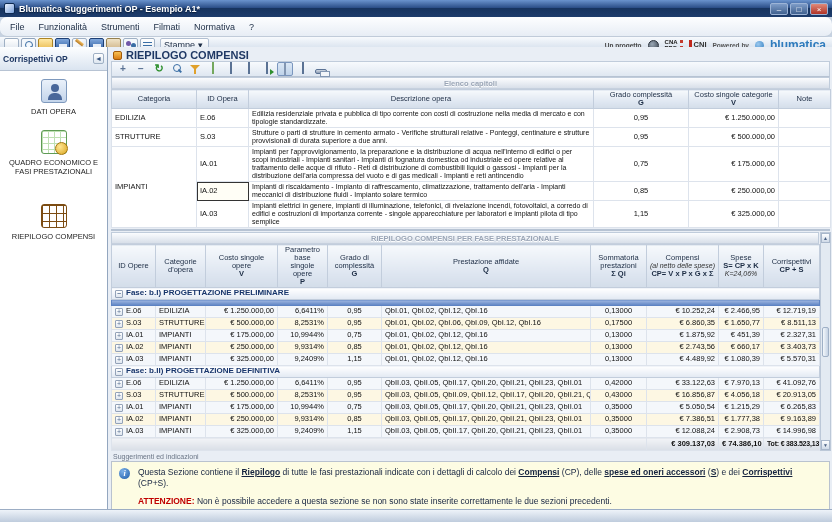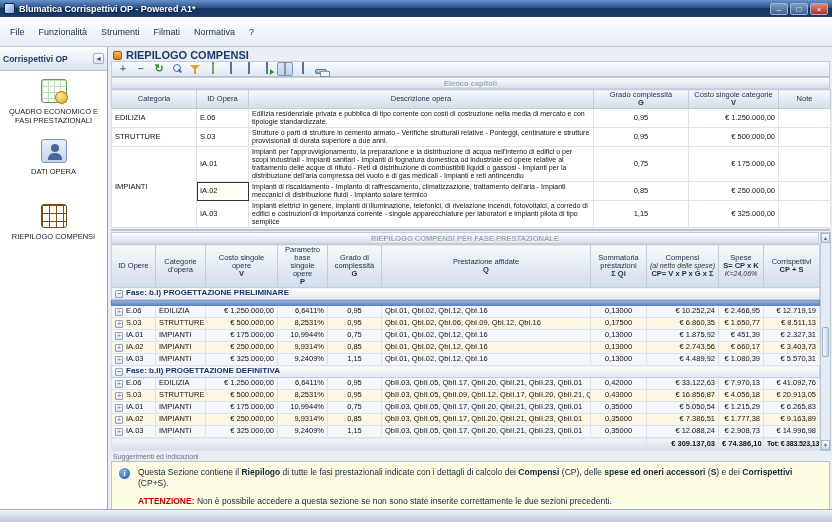--- a/index.html
+++ b/index.html
@@ -7,21 +7,21 @@
   body { font-family:"Liberation Sans",sans-serif; background:#c6d2e1; position:relative; font-size:9px; color:#222; }
 
   
   .titlebar { height:17px; background:linear-gradient(180deg,#6a93cd 0%,#2c4f88 45%,#17345f 50%,#1d3c6c 100%); color:#fff; display:flex; align-items:center; padding:0 4px; }
   .app-icon { width:11px; height:11px; margin-right:4px; border-radius:2px; background:linear-gradient(135deg,#eaf2ff,#7aa0d8); border:1px solid #0d2käll; border:1px solid #0d2a52; }
   .titlebar .title { font-size:9px; font-weight:bold; text-shadow:0 1px 1px #0a1e3c; flex:1; }
   .winbtns { display:flex; gap:2px; }
   .winbtn { width:18px; height:12px; font-size:8px; line-height:11px; text-align:center; color:#fff; border:1px solid #9db4d6; border-radius:2px; background:linear-gradient(#7e9cc8,#40618f); }
   .winbtn.close { background:linear-gradient(#e08a7a,#b03326); }
 
-  .menubar { height:30px; background:linear-gradient(#fdfeff,#e7edf5); border-bottom:1px solid #c0cbd9; display:flex; align-items:center; padding-left:3px; }
+  .menubar { height:20px; background:linear-gradient(#fdfeff,#e7edf5); border-bottom:1px solid #c0cbd9; display:flex; align-items:center; padding-left:3px;border-radius:7px; }
   .menu-item { padding:1px 7px; font-size:9px; color:#1c2c44; }
 
   .toolbar { height:16px; background:linear-gradient(#f7fafd,#dfe7f1 60%,#d4deea); border-bottom:1px solid #b7c3d3; display:flex; align-items:center; padding-left:3px; position:relative; }
   .tbico { width:15px; height:13px; margin:0 1px; border-radius:2px; position:relative; display:inline-block; }
   .i-page   { background:linear-gradient(#fff,#dfe6ee); border:1px solid #9fb0c4; }
   .i-mag    { border:1px solid #8ea2bb; background:#f4f8fc; }
   .i-mag::before { content:""; position:absolute; left:3px; top:2px; width:6px; height:6px; border:1.5px solid #3a6ea5; border-radius:50%; }
   .i-mag::after { content:""; position:absolute; left:8px; top:8px; width:4px; height:1.5px; background:#3a6ea5; transform:rotate(45deg); }
   .i-folder { background:linear-gradient(#ffe9a6,#e8b84b); border:1px solid #ad8423; }
   .i-save   { background:linear-gradient(#7fa7dc,#2f5da0); border:1px solid #1d3f74; }
@@ -111,31 +111,31 @@
   .vscroll { width:11px; background:#e3eaf2; border:1px solid #bcc8d8; display:flex; flex-direction:column; justify-content:space-between; }
   .varrow { height:10px; background:linear-gradient(#fdfeff,#cfdae8); border:1px solid #a8b7cb; font-size:5px; text-align:center; line-height:8px; color:#4a6184; }
   .vthumb { flex:0 0 30px; margin:1px; background:linear-gradient(90deg,#f4f8fc,#c6d3e4); border:1px solid #9fb0c6; border-radius:2px; }
   .splitter { height:5px; background:linear-gradient(#f2f5f9,#ccd6e3); border:1px solid #b7c3d3; margin:1px 0; width:719px; }
 
   
   .sug-hdr { font-size:7px; color:#6a7586; padding:2px 0 1px 2px; }
   .sug-box { background:#fdfce3; border:1px solid #b9c2cf; flex:1; margin-right:0; width:719px; padding:5px 8px 4px 26px; position:relative; }
   .info-ico { position:absolute; left:7px; top:6px; width:11px; height:11px; border-radius:50%; background:radial-gradient(circle at 35% 30%,#7db1e8,#1d5ca8); color:#fff; font-size:8px; font-weight:bold; font-family:"Liberation Serif",serif; text-align:center; line-height:11px; font-style:italic; }
   .sug-line { font-size:8.5px; color:#15233f; line-height:11px; margin-bottom:7px; }
-  .sug-line .b { font-weight:bold; }
+  .sug-line .b { font-weight:bold;text-decoration:underline; }
   .sug-line .warn { color:#c00000; font-weight:bold; }
 
   .statusbar { position:absolute; left:0; right:0; bottom:0; height:13px; background:linear-gradient(#eef3f9,#bfccdd); border-top:1px solid #9cadc4; }
 </style>
 </head>
 <body>
 
 <div class="titlebar">
   <span class="app-icon"></span>
-  <span class="title">Blumatica Corrispettivi OP - Powered A1*</span>
+  <span class="title">Blumatica Suggerimenti OP - Esempio A1*</span>
   <span class="winbtns">
     <span class="winbtn">–</span>
     <span class="winbtn">□</span>
     <span class="winbtn close">×</span>
   </span>
 </div>
 
 <div class="menubar">
   <span class="menu-item">File</span>
   <span class="menu-item">Funzionalità</span>
@@ -177,26 +177,26 @@
 </div>
 
 <div class="workspace">
 
   <div class="sidebar">
     <div class="sidebar-hdr">
       <span class="t">Corrispettivi OP</span>
       <span class="sb-collapse">◄</span>
     </div>
     <div class="sb-item">
+      <div class="sbico ic-dati"></div>
+      <div class="lbl">DATI OPERA</div>
+    </div>
+    <div class="sb-item">
       <div class="sbico ic-quadro"></div>
       <div class="lbl">QUADRO ECONOMICO E FASI PRESTAZIONALI</div>
-    </div>
-    <div class="sb-item">
-      <div class="sbico ic-dati"></div>
-      <div class="lbl">DATI OPERA</div>
     </div>
     <div class="sb-item" style="margin-top:14px">
       <div class="sbico ic-riepilogo"></div>
       <div class="lbl">RIEPILOGO COMPENSI</div>
     </div>
   </div>
 
   <div class="mainarea">
     <div class="main-hdr">
       <span class="mh-ico"></span>

